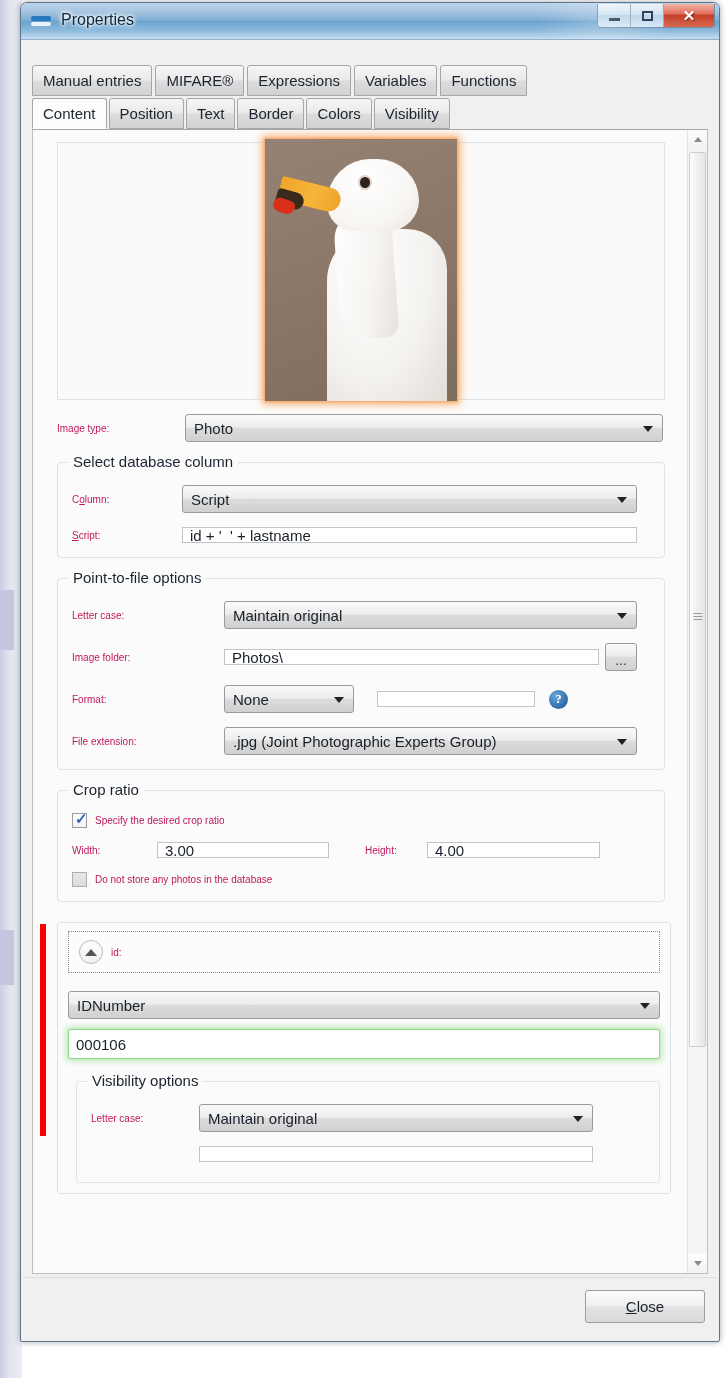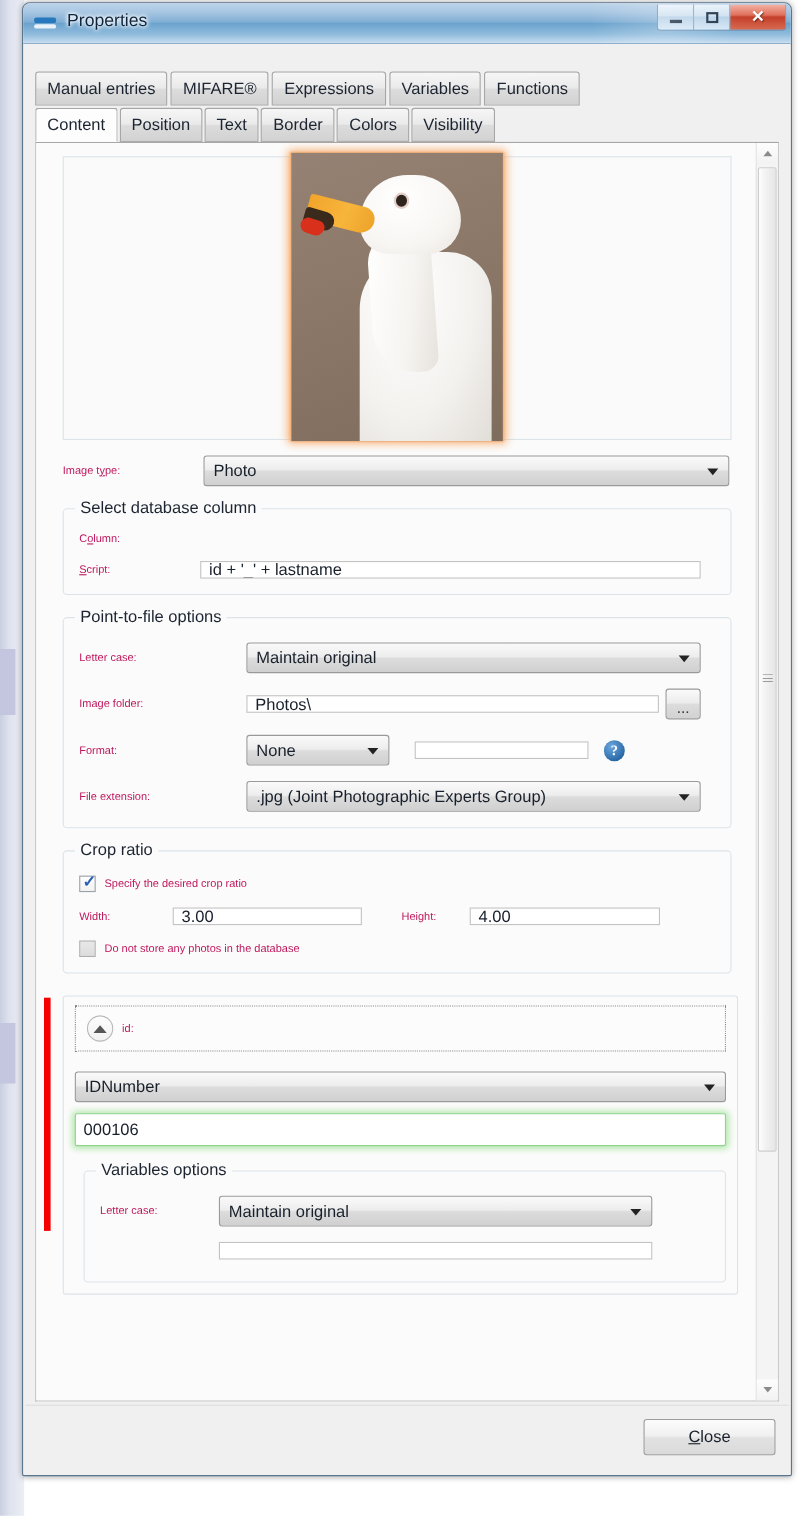--- a/index.html
+++ b/index.html
@@ -449,20 +449,24 @@
               <span>Photo</span>
               <span class="arrow"></span>
             </div>
           </div>
 
           <div class="group" style="margin-right:6px;">
             <div class="gtitle">Select database column</div>
 
             <div class="row" style="margin-top:6px;">
               <span class="lbl" style="width:110px;">C<u>o</u>lumn:</span>
+              <div class="combo" style="width:455px;">
+                <span>Script</span>
+                <span class="arrow"></span>
+              </div>
             </div>
 
             <div class="row">
               <span class="lbl" style="width:110px;"><u>S</u>cript:</span>
               <div class="textbox" style="width:455px;">
                 <span>id + '_' + lastname</span>
               </div>
             </div>
           </div>
 
@@ -546,21 +550,21 @@
               <div class="combo" style="width:100%;margin-top:18px;">
                 <span>IDNumber</span>
                 <span class="arrow"></span>
               </div>
 
               <div class="textbox green" style="width:100%;margin-top:10px;height:30px;">
                 <span>000106</span>
               </div>
 
               <div class="group" style="margin-top:22px;margin-left:8px;margin-right:0;padding-bottom:20px;">
-                <div class="gtitle">Variables options</div>
+                <div class="gtitle">Visibility options</div>
                 <div class="row" style="margin-top:6px;">
                   <span class="lbl" style="width:108px;">Letter case:</span>
                   <div class="combo" style="width:394px;">
                     <span>Maintain original</span>
                     <span class="arrow"></span>
                   </div>
                 </div>
                 <div class="textbox" style="width:394px;margin-left:108px;margin-top:14px;"></div>
               </div>
             </div>

